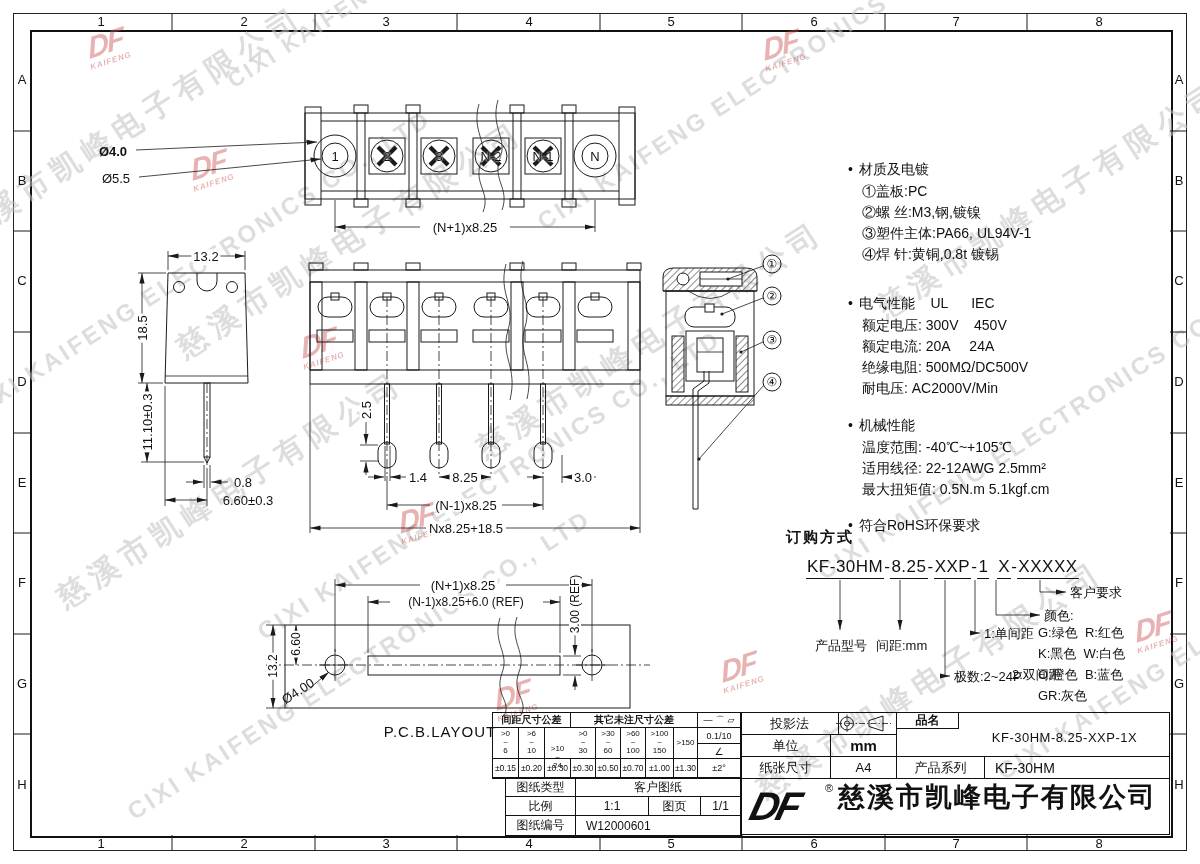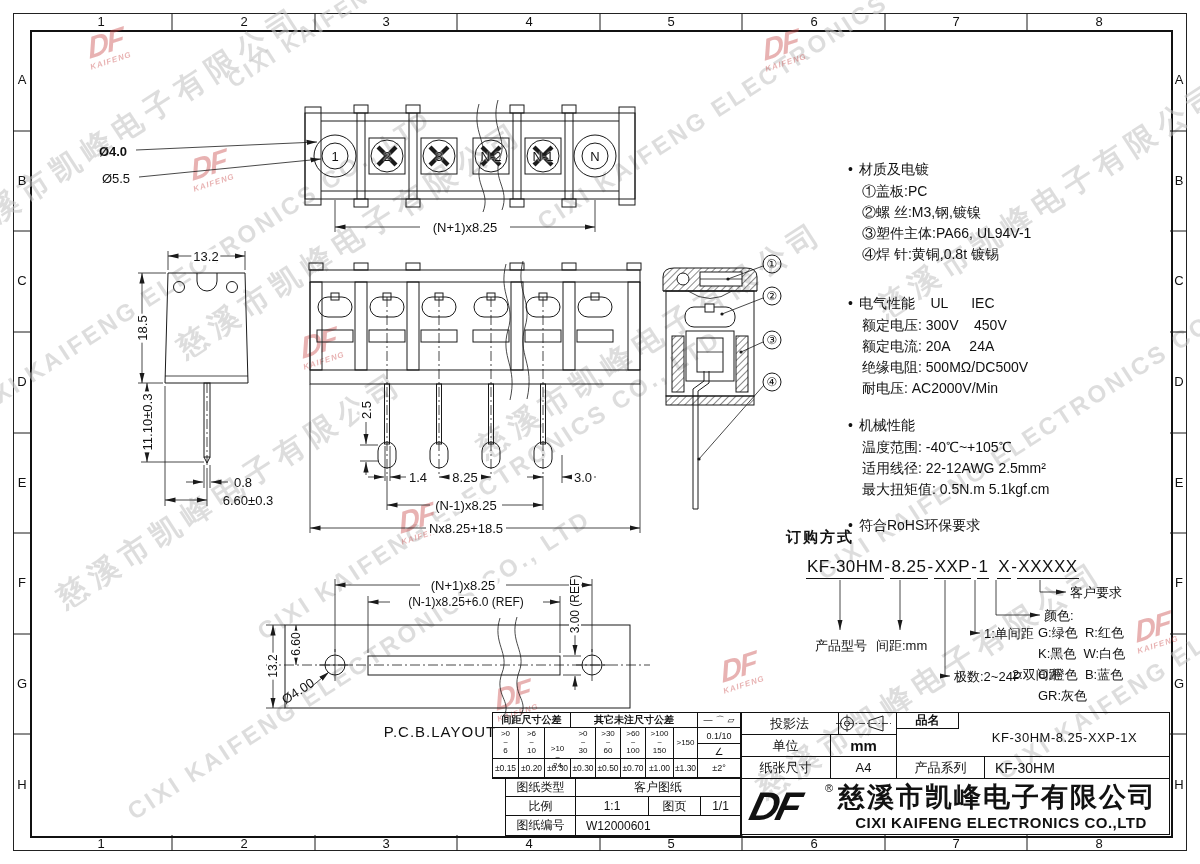--- a/index.html
+++ b/index.html
@@ -593,17 +593,16 @@
       <div class="cell partname" style="position:absolute;left:62px;top:6px;width:211px;height:37px;">KF-30HM-8.25-XXP-1X</div>
     </div>
     <div class="abs" style="left:155px;top:43px;width:273px;height:22px;border-top:1px solid #111;border-left:1px solid #111;">
       <div class="cell" style="position:absolute;left:0;top:0;width:88px;height:22px;border-right:1px solid #111;font-size:13px;">产品系列</div>
       <div class="cell" style="position:absolute;left:88px;top:0;width:185px;height:22px;justify-content:flex-start;padding-left:10px;font-size:14px;">KF-30HM</div>
     </div>
     <div class="abs" style="left:0;top:65px;width:428px;height:56px;border-top:1px solid #111;">
       <div class="abs logo-df" style="left:10px;top:7px;">DF</div>
       <div class="abs" style="left:84px;top:3px;font-size:11px;">®</div>
       <div class="abs co-cn" style="left:97px;top:5px;">慈溪市凯峰电子有限公司</div>
-      <div class="abs co-en" style="left:97px;top:36px;width:326px;text-align:center;">CIXI KAIFENG ELECTRONICS CO.,LTD</div>
     </div>
   </div>
 
 </div>
 
 </body></html>

